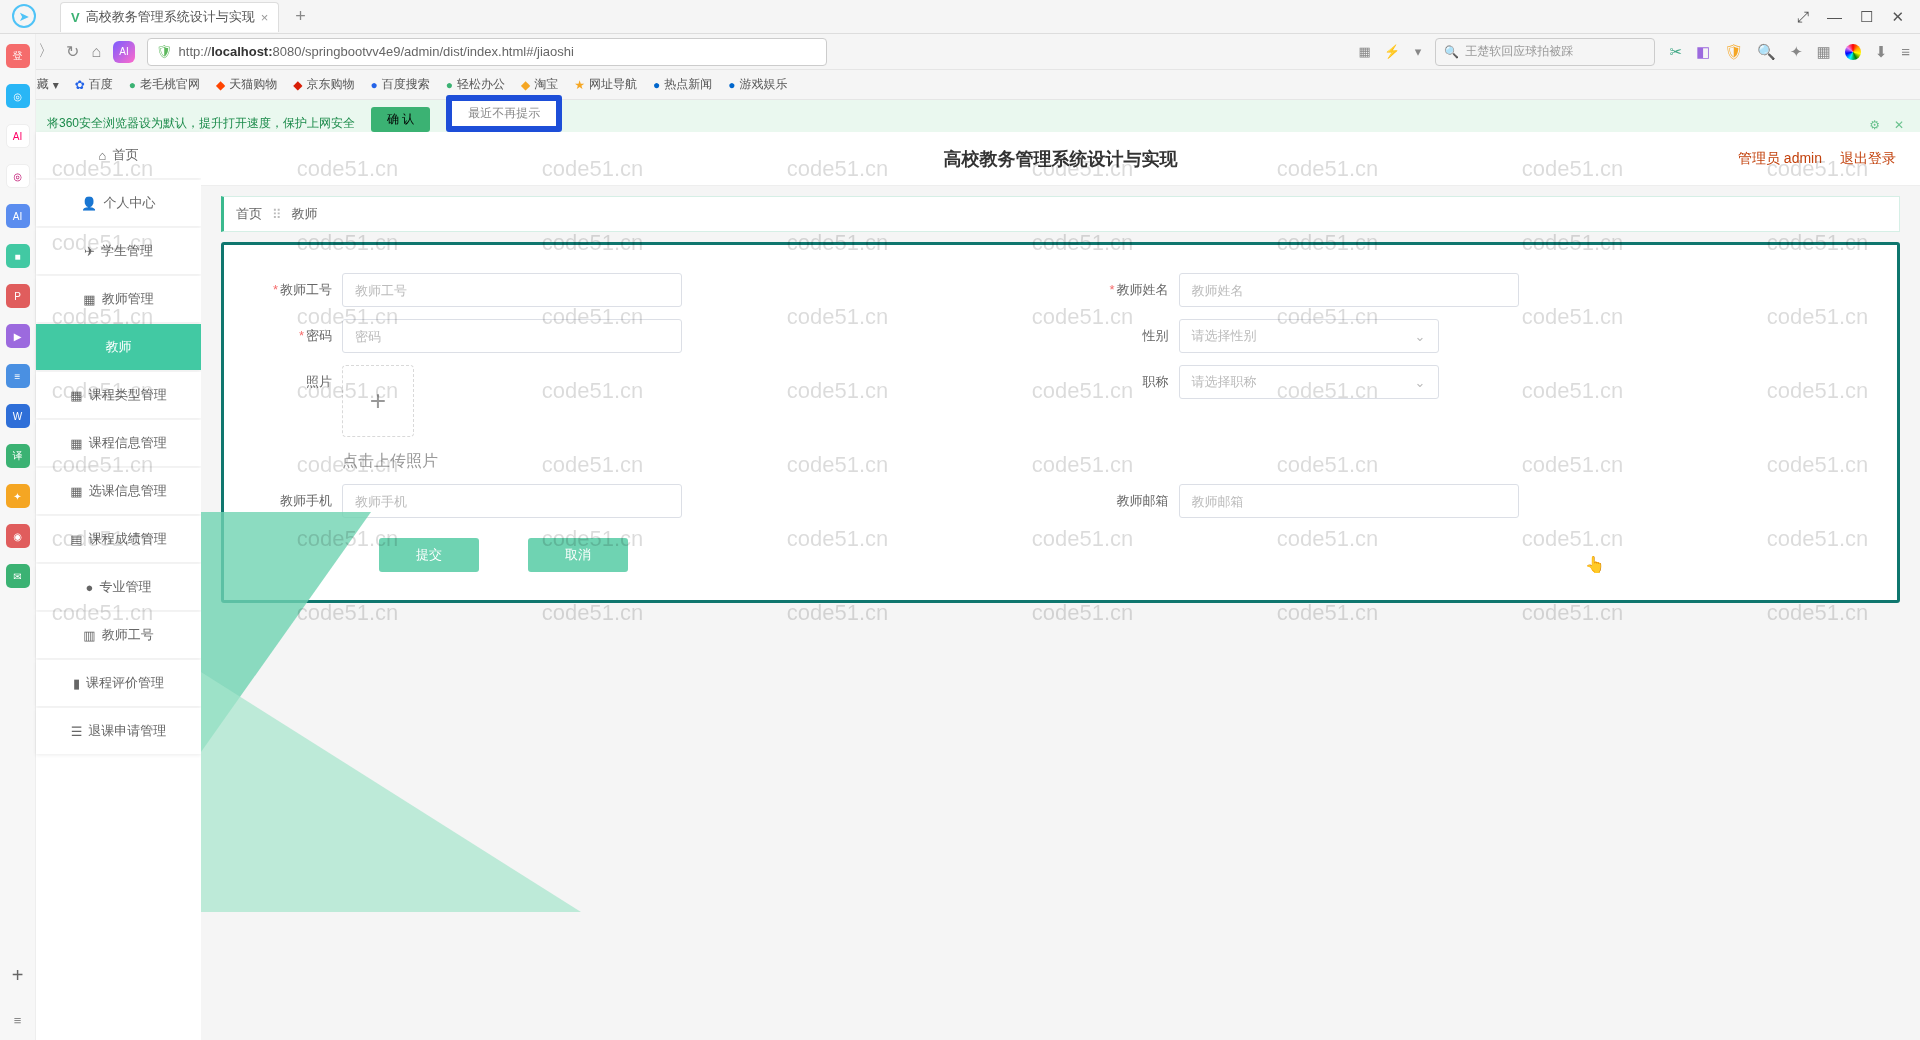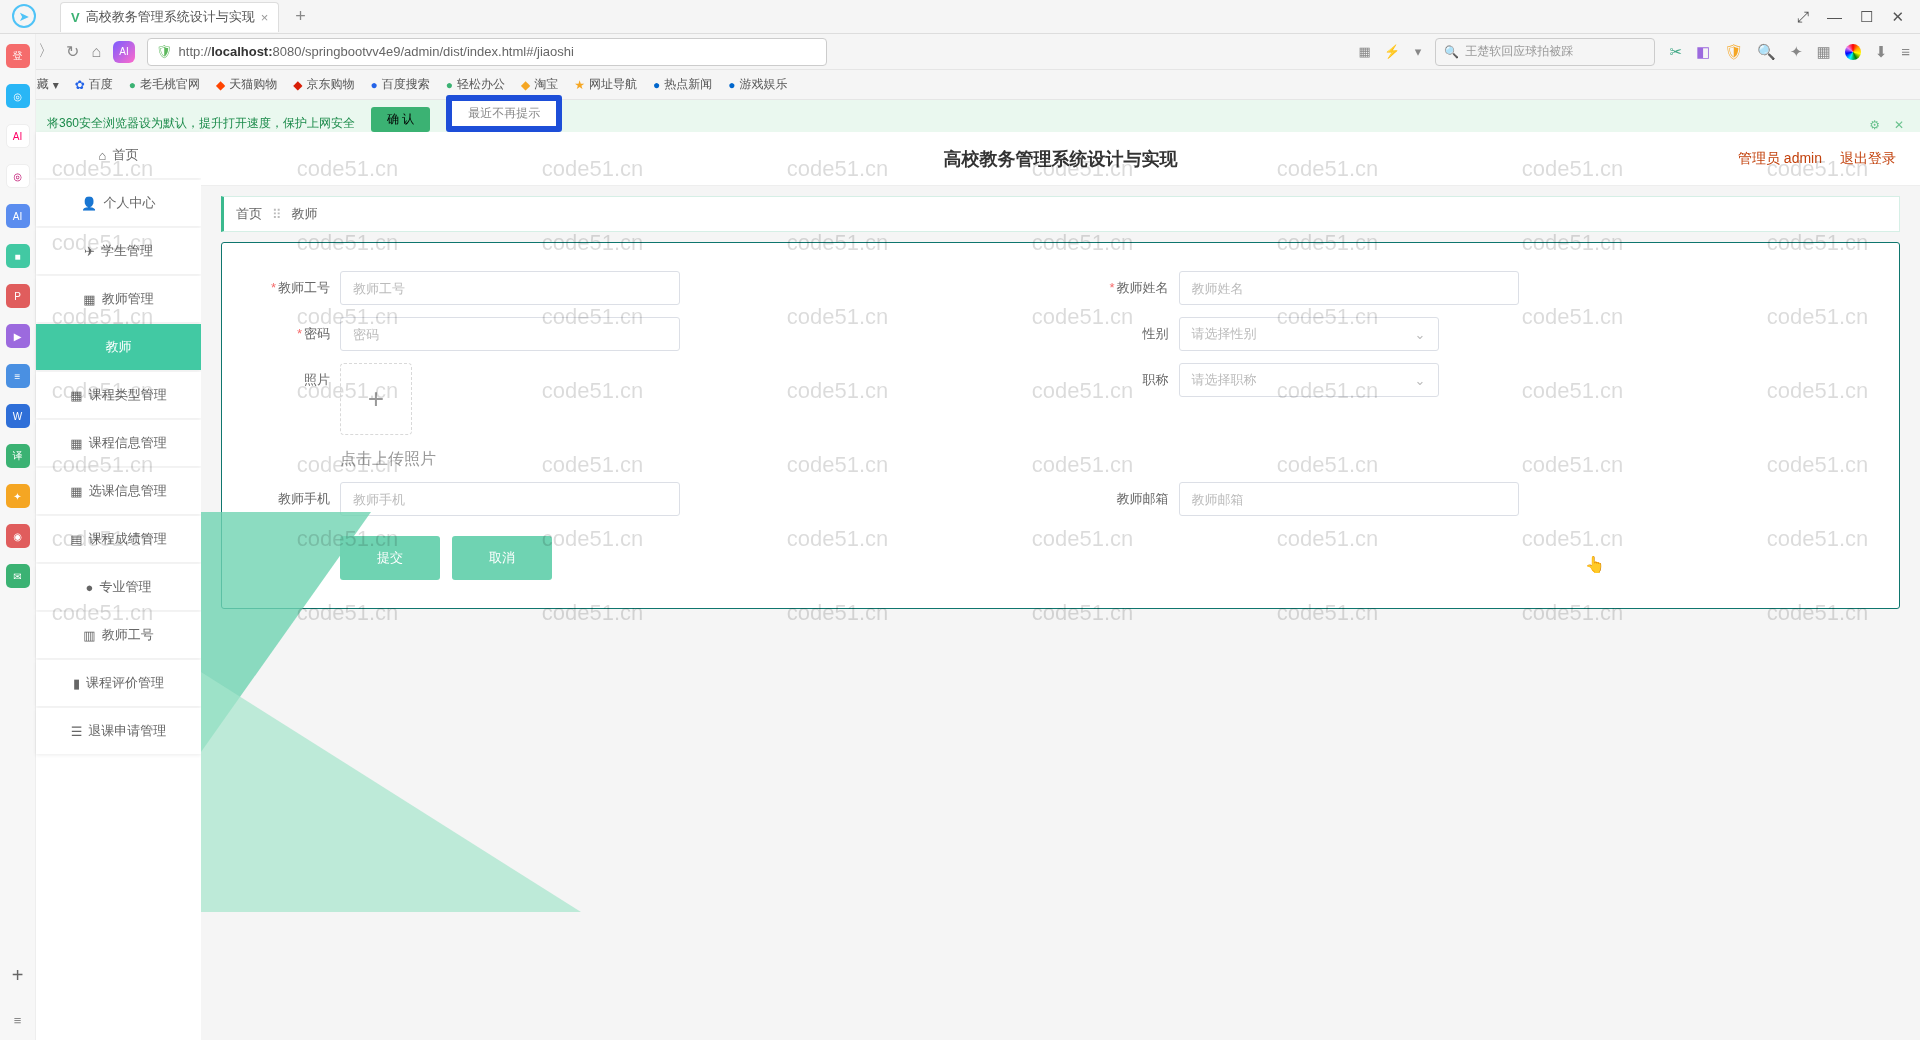--- a/index.html
+++ b/index.html
@@ -57,33 +57,33 @@
 .side-item { height: 46px; display: flex; align-items: center; justify-content: center; gap: 6px; color: #666; font-size: 13px; box-shadow: 0 1px 4px rgba(0,0,0,0.08); margin-bottom: 2px; background: #fff; }
 .side-item.active { background: #42c9a3; color: #fff; }
 .main { flex: 1; background: #f5f5f5; position: relative; }
 .header-bar { height: 54px; background: #fff; display: flex; align-items: center; justify-content: center; position: relative; border-bottom: 1px solid #eee; }
 .header-title { font-size: 18px; font-weight: bold; color: #333; }
 .header-right { position: absolute; right: 24px; display: flex; gap: 18px; color: #c2410c; font-size: 14px; }
 
 .bread { margin: 10px 20px; height: 36px; border: 1px solid #d6efe6; border-left: 3px solid #3bb98e; background: #fff; display: flex; align-items: center; padding: 0 12px; gap: 10px; font-size: 13px; color: #666; }
 .bread .sep { color: #bbb; }
 
-.form-card { margin: 0 20px; background: #fff; border: 1px solid #0f766e; border-radius: 3px; padding: 28px 20px; min-height: 340px; }
+.form-card { margin: 0 20px; background: #fff; border: 3px solid #0f766e; border-radius: 3px; padding: 28px 20px; min-height: 340px; }
 .form-grid { display: grid; grid-template-columns: 1fr 1fr; gap: 12px 40px; }
 .form-row { display: flex; align-items: flex-start; gap: 10px; }
 .form-label { width: 88px; text-align: right; color: #666; font-size: 13px; padding-top: 8px; flex-shrink: 0; }
 .form-label .req { color: #f56c6c; margin-right: 2px; }
 .form-input { flex: 1; max-width: 340px; }
 .form-input input, .form-input .select { width: 100%; height: 34px; border: 1px solid #dcdfe6; border-radius: 3px; padding: 0 12px; font-size: 13px; color: #333; outline: none; }
 .form-input input::placeholder { color: #bbb; }
 .form-input .select { max-width: 260px; display: flex; align-items: center; justify-content: space-between; color: #bbb; }
 .upload-box { width: 72px; height: 72px; border: 1px dashed #d9d9d9; border-radius: 4px; display: flex; align-items: center; justify-content: center; font-size: 28px; color: #999; }
 .upload-hint { font-size: 16px; color: #999; margin-top: 14px; }
 .btn-row { display: flex; gap: 12px; margin-top: 20px; padding-left: 98px; }
-.btn { width: 100px; height: 44px; background: #6fd3b2; color: #fff; border: none; border-radius: 3px; font-size: 13px; display: flex; align-items: center; justify-content: center; }
+.btn { width: 100px; height: 34px; background: #6fd3b2; color: #fff; border: none; border-radius: 3px; font-size: 13px; display: flex; align-items: center; justify-content: center; margin-left: 37px; }
 
 
 .watermark { position: absolute; inset: 132px 0 0 0; pointer-events: none; }
 .wm-row { display: flex; justify-content: space-around; color: rgba(0,0,0,0.14); font-size: 22px; padding: 24px 0; gap: 40px; }
 .big-wm { position: absolute; left: 50%; top: 50%; transform: translate(-50%,-50%); color: rgba(220,30,30,0.7); font-size: 44px; font-weight: 400; pointer-events: none; white-space: nowrap; }
 
 
 .tri1 { position: absolute; left: 0; top: 380px; width: 0; height: 0; border-left: 170px solid #6fd3b2; border-top: 0 solid transparent; border-bottom: 240px solid transparent; opacity: 0.8; }
 .tri2 { position: absolute; left: 0; top: 540px; width: 0; height: 0; border-left: 380px solid #a5e5cc; border-top: 240px solid transparent; border-bottom: 0 solid transparent; opacity: 0.7; }
 

